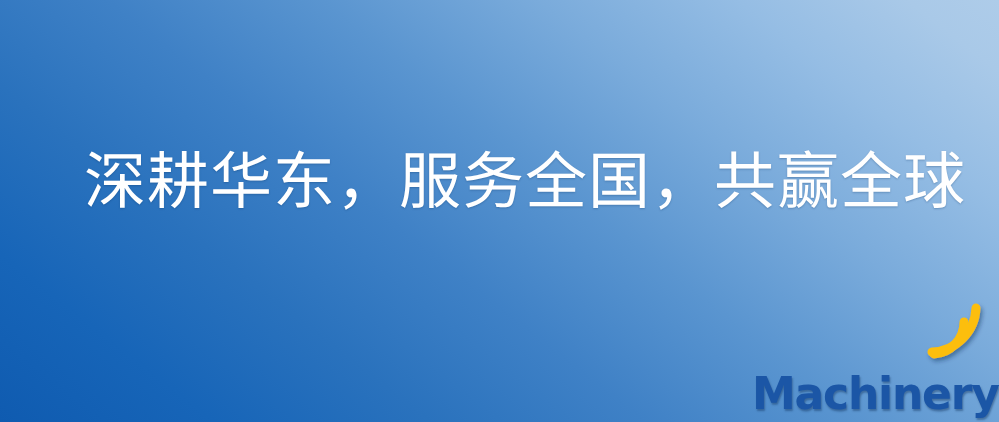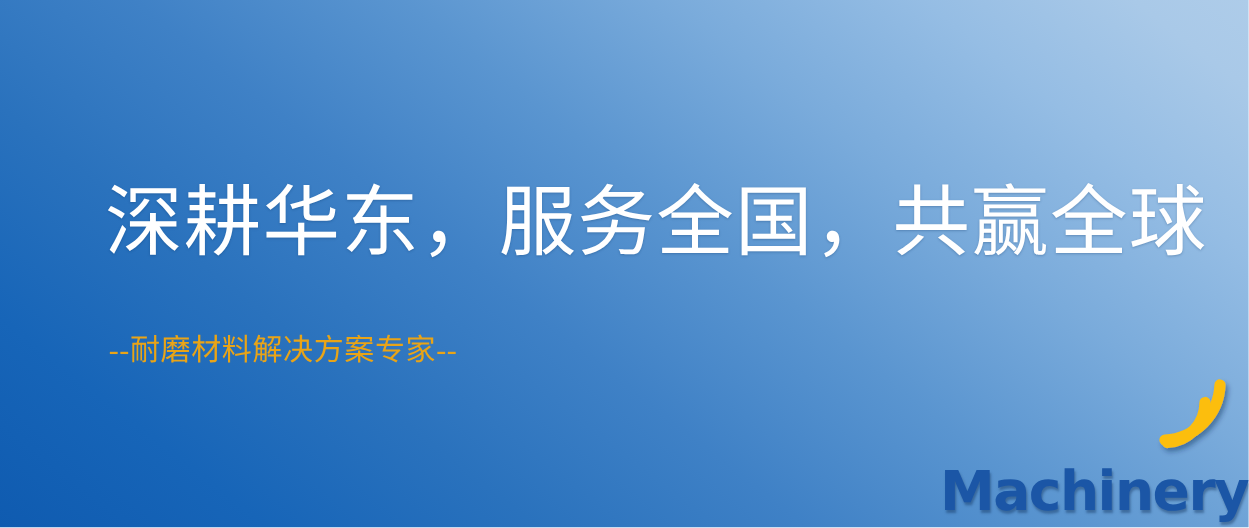--- a/index.html
+++ b/index.html
@@ -28,21 +28,21 @@
         #a9c9e8 94%,
         #aecce9 100%);
   }
 
   
   .headline {
     position: absolute;
     left: 84px;
     top: 150px;
     margin: 0;
-    font-family: Liberation Mono, monospace;
+    font-family: Liberation Serif, serif;
     font-size: 62px;
     line-height: 1.05;
     font-weight: 400;
     color: #ffffff;
     letter-spacing: 1px;
     white-space: nowrap;
     text-shadow: 0 1px 2px rgba(8, 45, 92, 0.28);
   }
 
   
@@ -126,21 +126,20 @@
     letter-spacing: 0;
   }
 </style>
 </head>
 <body>
 
 <div id="banner">
 
   <h1 class="headline">深耕华东，服务全国，共赢全球</h1>
 
-  <p class="subtitle">--耐磨材料解决方案专家--</p>
 
   <div class="logo">
 
     <div class="logo-wordmark">
 
 
       <svg class="logo-arcs" viewBox="0 0 70 62" xmlns="http://www.w3.org/2000/svg">
         <defs>
           <filter id="arcShadow" x="-40%" y="-40%" width="200%" height="200%">
             <feDropShadow dx="2" dy="3" stdDeviation="2" flood-color="#0a2850" flood-opacity="0.42"></feDropShadow>

